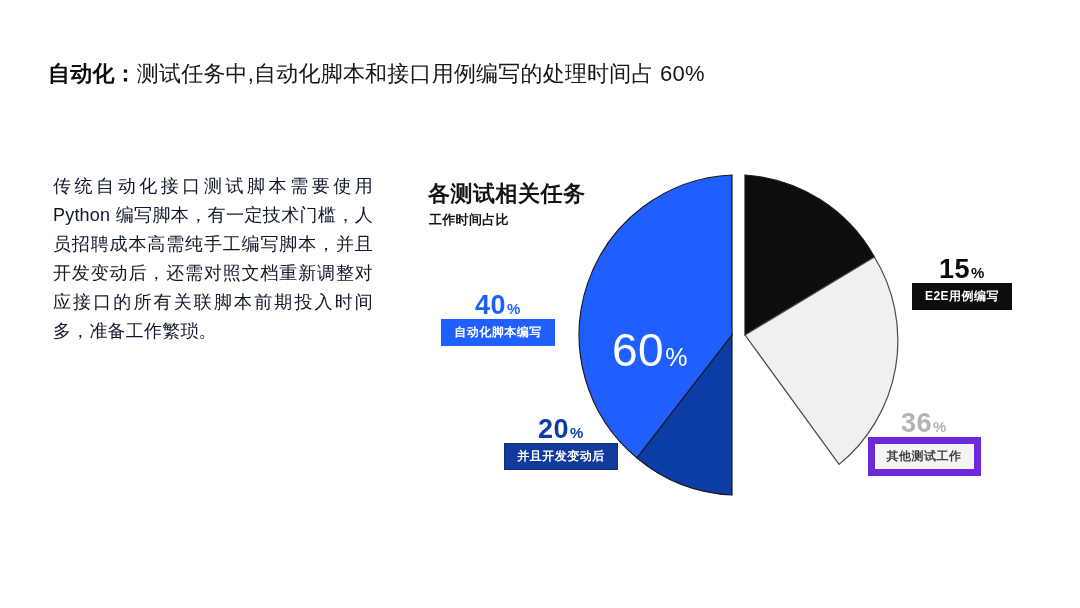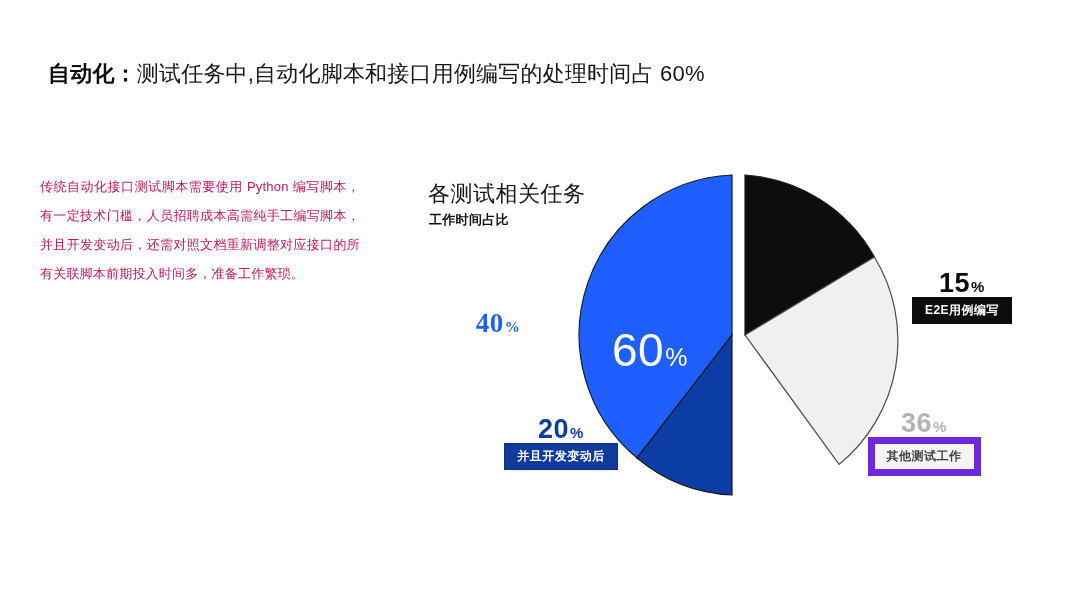--- a/index.html
+++ b/index.html
@@ -32,44 +32,44 @@
     color: #0d0d0d;
   }
   .headline .hl-rest {
     font-weight: 400;
     color: #161616;
   }
 
   
   .lede {
     position: absolute;
-    left: 40px;
+    left: 53px;
     top: 172px;
     width: 320px;
-    font-size: 13px;
+    font-size: 18px;
     line-height: 29px;
-    color: #be185d;
+    color: #0f172a;
     letter-spacing: 0.2px;
     text-align: justify;
   }
 
   
   .chart-wrap {
     position: absolute;
     left: 420px;
     top: 165px;
     width: 640px;
     height: 360px;
   }
   .chart-title {
     position: absolute;
     left: 8px;
     top: 14px;
     font-size: 22px;
-    font-weight: 400;
+    font-weight: 700;
     color: #141414;
     letter-spacing: 0.5px;
   }
   .chart-subtitle {
     position: absolute;
     left: 9px;
     top: 46px;
     font-size: 13px;
     font-weight: 700;
     color: #141414;
@@ -123,31 +123,31 @@
     padding: 6px 12px 7px 12px;
     font-size: 12px;
     font-weight: 700;
     letter-spacing: 0.5px;
     line-height: 1;
     white-space: nowrap;
     box-sizing: border-box;
   }
 
   
-  .c-auto { left: 438px; top: 310px; width: 120px; font-family: Liberation Serif, serif; }
+  .c-auto { left: 438px; top: 292px; width: 120px; }
   .c-auto .val { color: #1f5fff; }
   .c-auto .badge { background: #1f5fff; color: #ffffff; border: 1px solid #1f5fff; }
 
   
   .c-api { left: 500px; top: 416px; width: 122px; }
   .c-api .val { color: #0b3da5; }
   .c-api .badge { background: #123a9c; color: #ffffff; border: 1px solid #0a2f80; }
 
   
-  .c-e2e { left: 903px; top: 270px; width: 118px; }
+  .c-e2e { left: 903px; top: 256px; width: 118px; }
   .c-e2e .val { color: #0a0a0a; }
   .c-e2e .badge { background: #0d0d0d; color: #ffffff; border: 1px solid #0d0d0d; }
 
   
   .c-other { left: 866px; top: 410px; width: 116px; }
   .c-other .val { color: #b3b3b3; }
   .c-other .badge { background: #f4f4f4; color: #404040; border: 7px solid #6d28d9; }
 </style>
 </head>
 <body>
@@ -173,20 +173,21 @@
 
     <path d="M 162 170 L 67.0 293.0 A 160 160 0 0 0 162 330 Z" fill="#0b3da5" stroke="#1a1a1a" stroke-width="1.2"></path>
   </svg>
 
 </div>
 
 <div class="inpie-value"><span>60</span><span class="pct">%</span></div>
 
 <div class="callout c-auto">
   <div class="val"><span>40</span><span class="pct">%</span></div>
+  <div class="badge">自动化脚本编写</div>
 </div>
 
 <div class="callout c-api">
   <div class="val"><span>20</span><span class="pct">%</span></div>
   <div class="badge">并且开发变动后</div>
 </div>
 
 <div class="callout c-e2e">
   <div class="val"><span>15</span><span class="pct">%</span></div>
   <div class="badge">E2E用例编写</div>

